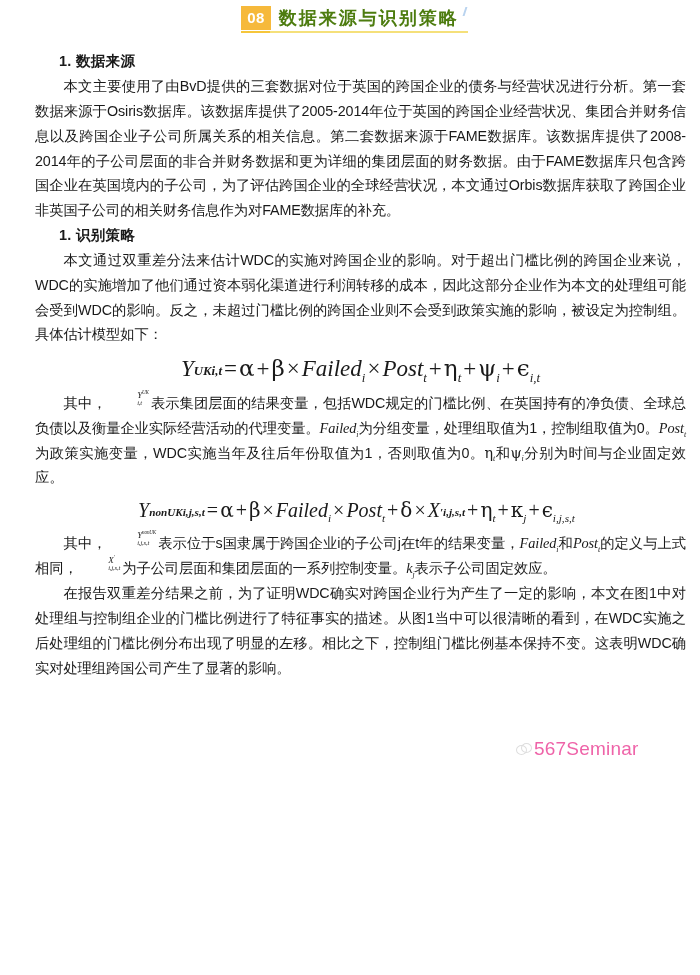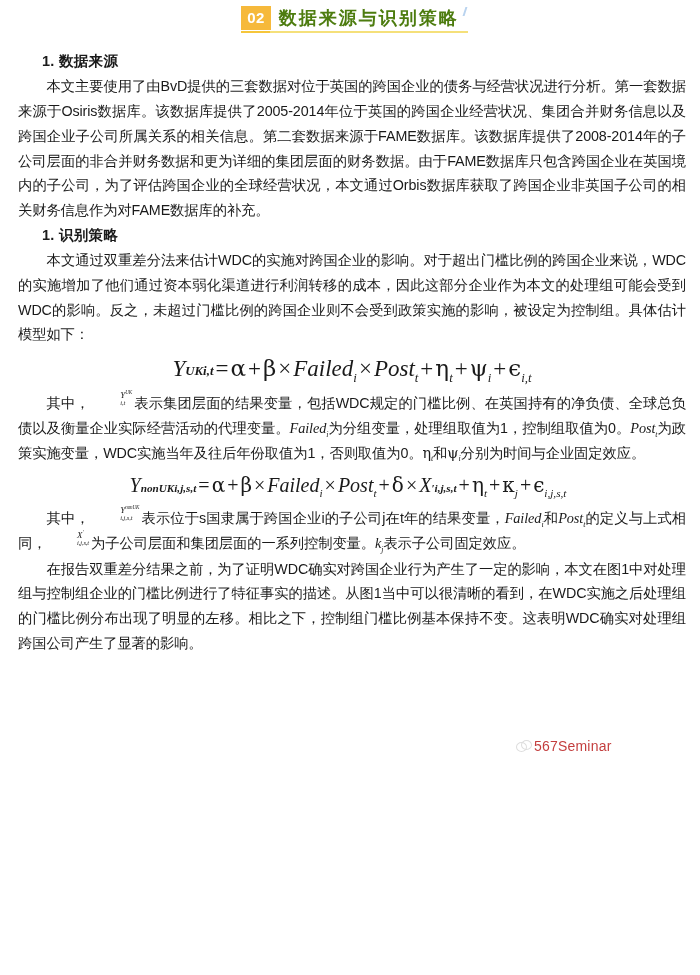--- a/index.html
+++ b/index.html
@@ -71,20 +71,21 @@
     left: 0;
     width: 29px;
     bottom: -3px;
     height: 2px;
     background: #f6c63b;
   }
 
   
   .content {
     padding: 12px 14px 0 18px;
+    margin-left: 17px;
   }
   h3.sub-head {
     font-size: 14.5px;
     font-weight: bold;
     margin: 0 0 2px 0;
     padding-left: 24px;
     line-height: 1.55;
     letter-spacing: 0.3px;
   }
   p.para {
@@ -146,22 +147,22 @@
     margin: 0 2px;
   }
   .imath-small .s2 { font-size: 0.72em; display: block; }
   .ifrac { display: inline-block; text-align: left; }
 
   
   .watermark {
     position: absolute;
     left: 516px;
     top: 738px;
-    font-size: 14px;
-    color: #b91c1c;
+    font-size: 19px;
+    color: #ec4899;
     font-family: "Liberation Sans", sans-serif;
     letter-spacing: 0.2px;
     pointer-events: none;
     display: flex;
     align-items: center;
     gap: 3px;
     opacity: 0.85;
   }
   .wm-logo {
     width: 15px; height: 13px;
@@ -176,21 +177,21 @@
     border: 1.6px solid #d8d8d8;
   }
   .wm-logo::before { left: 0; top: 2px; }
   .wm-logo::after  { left: 5px; top: 0px; }
 </style>
 </head>
 <body>
 
 <div class="section-header">
   <div class="header-inner">
-    <span class="badge-num">02</span>
+    <span class="badge-num">08</span>
     <span class="header-title">数据来源与识别策略</span>
     <span class="header-tick"></span>
     <span class="header-rule"></span>
     <span class="header-rule-strong"></span>
   </div>
 </div>
 
 <div class="content">
 
   <h3 class="sub-head">1. 数据来源</h3>

